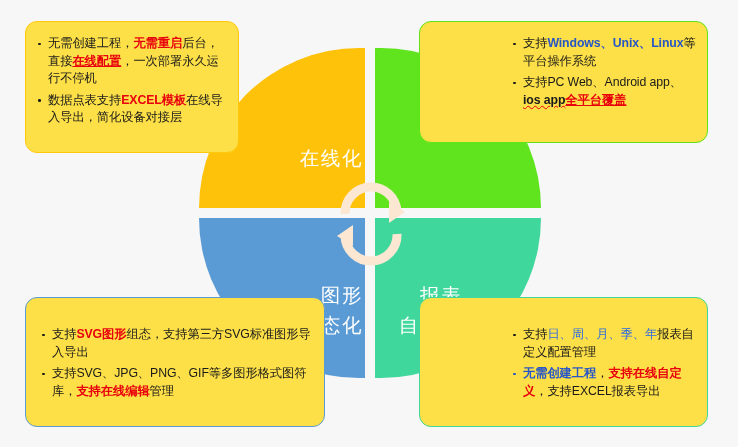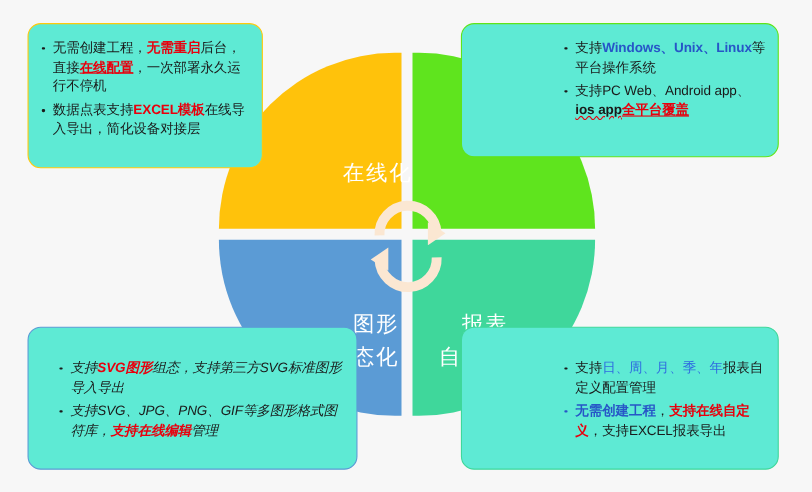--- a/index.html
+++ b/index.html
@@ -12,21 +12,21 @@
     width: 738px;
     height: 447px;
     background: #f7f7f7;
     font-family: "Liberation Sans", "DejaVu Sans", sans-serif;
     overflow: hidden;
   }
 
   
   .callout {
     position: absolute;
-    background: #5eead4;
+    background: #fde047;
     border-radius: 12px;
     box-sizing: border-box;
     z-index: 3;
   }
   .callout ul {
     list-style: none;
     margin: 0;
     padding: 0;
   }
   .callout li {
@@ -58,22 +58,21 @@
     padding: 13px 9px 10px 11px;
   }
   #box-tr {
     left: 419px; top: 21px;  width: 289px; height: 122px;
     border: 1.3px solid #5fe419;
     padding: 13px 10px 10px 92px;
   }
   #box-bl {
     left: 25px;  top: 297px; width: 300px; height: 130px;
     border: 1.3px solid #5b9bd5;
-    padding: 28px 9px 10px 27px;
-    font-style: italic;
+    padding: 28px 9px 10px 15px;
   }
   #box-br {
     left: 419px; top: 297px; width: 289px; height: 130px;
     border: 1.3px solid #3fd79b;
     padding: 28px 10px 10px 92px;
   }
 
   
   .em-red   { color: #e8000d; font-weight: bold; }
   .em-red-u { color: #e8000d; font-weight: bold; text-decoration: underline; }
@@ -108,21 +107,21 @@
 
   .quad-label {
     position: absolute;
     color: #ffffff;
     font-size: 19.5px;
     line-height: 30px;
     letter-spacing: 1.6px;
     text-align: center;
     white-space: nowrap;
   }
-  #lab-tl { left: 76px;  top: 95px;  width: 100px; text-align: right; }
+  #lab-tl { left: 64px;  top: 95px;  width: 100px; text-align: right; }
   #lab-tr { left: 188px; top: 78px;  width: 104px; text-align: center; }
   #lab-bl { left: 62px;  top: 232px; width: 102px; text-align: right; }
   #lab-br { left: 186px; top: 232px; width: 112px; text-align: center; }
 
   
   #cycle {
     position: absolute;
     left: 335px;
     top: 178px;
     width: 72px;

